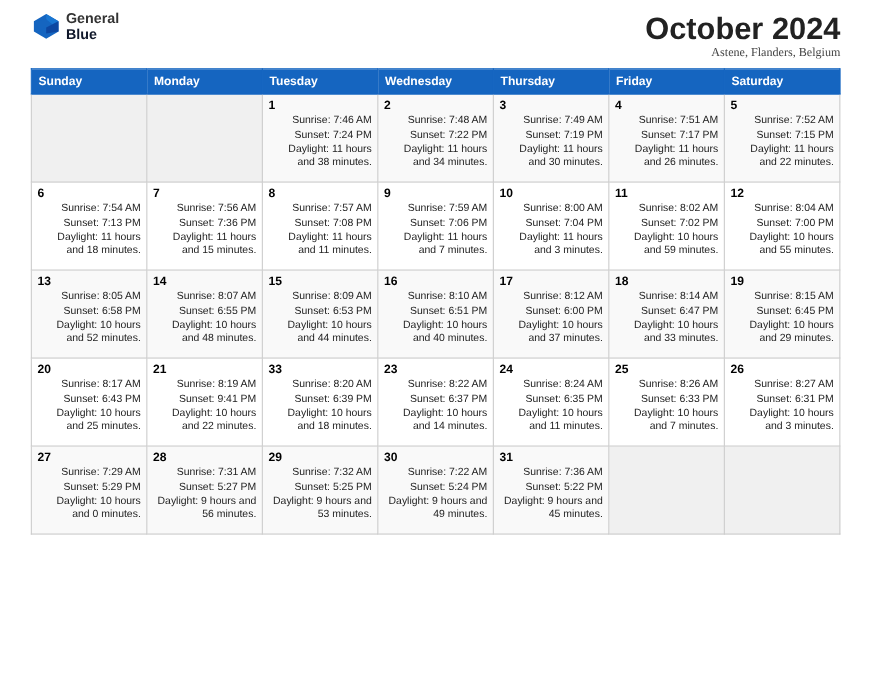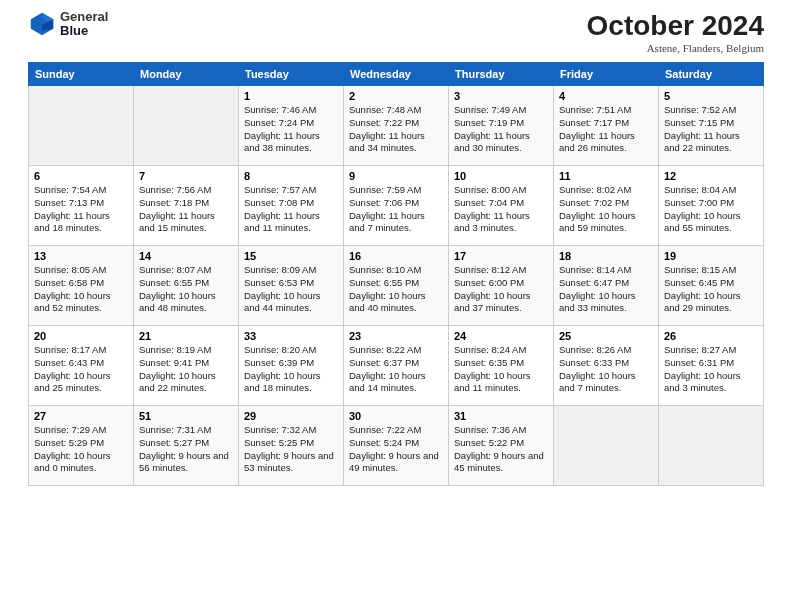--- a/index.html
+++ b/index.html
@@ -85,20 +85,21 @@
     .day-num {
       font-weight: bold;
       font-size: 11px;
       margin-bottom: 2px;
       display: block;
     }
     .day-info {
       font-size: 9.5px;
       color: #222;
       line-height: 1.35;
+      text-align: right;
     }
     .empty-cell {
       background: #f0f0f0 !important;
     }
   </style>
 </head>
 <body>
 
 <div class="page">
   <div class="header">
@@ -170,21 +171,21 @@
         <tr>
           <td>
             <span class="day-num">6</span>
             <div class="day-info">Sunrise: 7:54 AM
 Sunset: 7:13 PM
 Daylight: 11 hours and 18 minutes.</div>
           </td>
           <td>
             <span class="day-num">7</span>
             <div class="day-info">Sunrise: 7:56 AM
-Sunset: 7:18 PM
+Sunset: 7:36 PM
 Daylight: 11 hours and 15 minutes.</div>
           </td>
           <td>
             <span class="day-num">8</span>
             <div class="day-info">Sunrise: 7:57 AM
 Sunset: 7:08 PM
 Daylight: 11 hours and 11 minutes.</div>
           </td>
           <td>
             <span class="day-num">9</span>
@@ -226,21 +227,21 @@
           </td>
           <td>
             <span class="day-num">15</span>
             <div class="day-info">Sunrise: 8:09 AM
 Sunset: 6:53 PM
 Daylight: 10 hours and 44 minutes.</div>
           </td>
           <td>
             <span class="day-num">16</span>
             <div class="day-info">Sunrise: 8:10 AM
-Sunset: 6:55 PM
+Sunset: 6:51 PM
 Daylight: 10 hours and 40 minutes.</div>
           </td>
           <td>
             <span class="day-num">17</span>
             <div class="day-info">Sunrise: 8:12 AM
 Sunset: 6:00 PM
 Daylight: 10 hours and 37 minutes.</div>
           </td>
           <td>
             <span class="day-num">18</span>
@@ -300,21 +301,21 @@
           </td>
         </tr>
         <tr>
           <td>
             <span class="day-num">27</span>
             <div class="day-info">Sunrise: 7:29 AM
 Sunset: 5:29 PM
 Daylight: 10 hours and 0 minutes.</div>
           </td>
           <td>
-            <span class="day-num">51</span>
+            <span class="day-num">28</span>
             <div class="day-info">Sunrise: 7:31 AM
 Sunset: 5:27 PM
 Daylight: 9 hours and 56 minutes.</div>
           </td>
           <td>
             <span class="day-num">29</span>
             <div class="day-info">Sunrise: 7:32 AM
 Sunset: 5:25 PM
 Daylight: 9 hours and 53 minutes.</div>
           </td>

